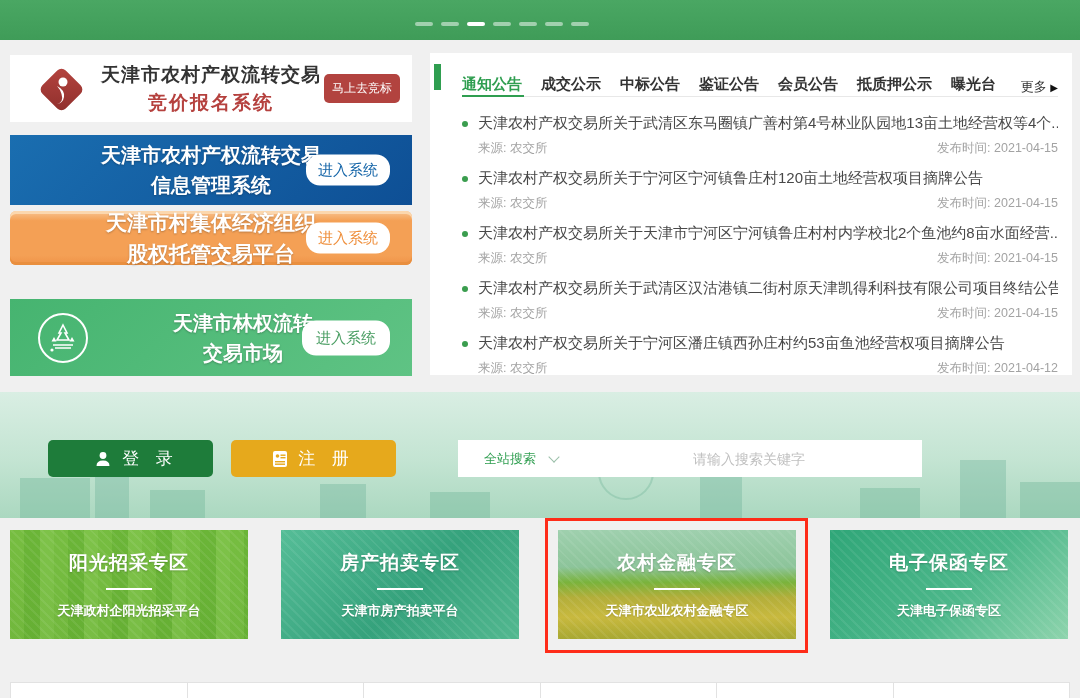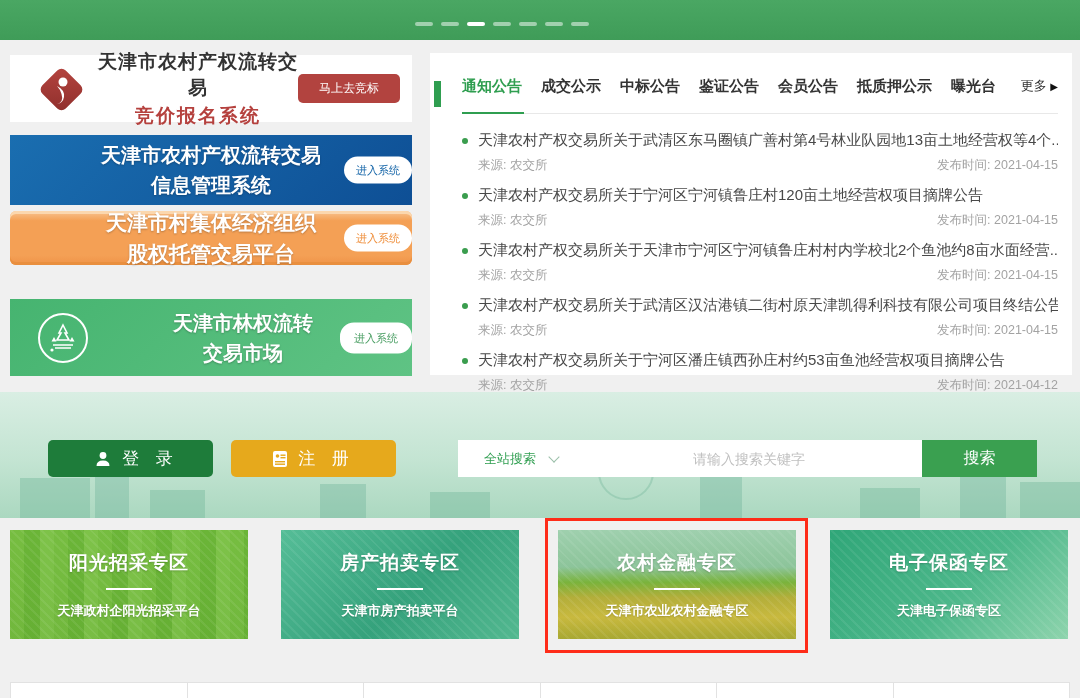--- a/index.html
+++ b/index.html
@@ -15,41 +15,41 @@
   .dash.active { background:#ffffff; }
 
   
   .logo-card { position:absolute; left:10px; top:55px; width:402px; height:67px; background:#fff; display:flex; align-items:center; }
   .logo-diamond { width:46px; height:46px; margin-left:28px; position:relative; flex:0 0 auto; }
   .logo-diamond .dia { position:absolute; left:7px; top:7px; width:33px; height:33px; background:linear-gradient(135deg,#b5443f,#8f2f2c); transform:rotate(45deg); border-radius:6px; }
   .logo-diamond svg { position:absolute; left:0; top:0; }
   .logo-text { margin-left:14px; text-align:center; flex:1; }
   .logo-title { font-size:19px; font-weight:bold; color:#333; letter-spacing:1px; }
   .logo-sub { font-size:19px; font-weight:bold; color:#b5413e; letter-spacing:2px; margin-top:2px; }
-  .bid-btn { margin-right:12px; background:#b2433f; color:#fff; font-size:12px; padding:6px 21px; border-radius:5px; border:none; cursor:pointer; flex:0 0 auto; }
+  .bid-btn { margin-right:12px; background:#b2433f; color:#fff; font-size:12px; padding:6px 8px; border-radius:5px; border:none; cursor:pointer; flex:0 0 auto; }
 
   .banner { position:absolute; left:10px; width:402px; display:flex; align-items:center; justify-content:center; }
   .banner-text { text-align:center; color:#fff; font-weight:bold; font-size:20px; line-height:1.5; text-shadow:0 1px 2px rgba(0,0,0,.25); }
-  .enter-btn { position:absolute; right:0; top:50%; transform:translateY(-50%);
-    background:#fff; border:none; border-radius:14px; padding:6px 12px; font-size:11px; cursor:pointer; }
+  .enter-btn { position:absolute; right:22px; top:50%; transform:translateY(-50%);
+    background:#fff; border:none; border-radius:14px; padding:6px 12px; font-size:15px; cursor:pointer; }
   .banner-blue { top:135px; height:70px; background:linear-gradient(135deg,#1a6eb0 0%,#0e4f95 100%); }
   .banner-blue .enter-btn { color:#1565a8; }
   .banner-orange { top:211px; height:54px;
     background:linear-gradient(180deg,#f8c491 0%,#f4a055 18%,#f4a055 82%,#ef9348 100%);
     border-radius:6px; box-shadow:inset 0 3px 0 #fbd7ae, inset 0 -3px 0 #e98f3f; }
   .banner-orange .banner-text { font-size:21px; }
   .banner-orange .enter-btn { color:#ef8f3c; }
   .banner-green { top:299px; height:77px; background:linear-gradient(135deg,#46b470 0%,#5fc384 100%); }
   .banner-green .banner-text { padding-left:64px; }
   .banner-green .enter-btn { background:transparent; border:2px solid #fff; color:#fff; background:#fff; color:#4a9e63; }
   .tree-badge { position:absolute; left:28px; top:50%; transform:translateY(-50%); width:50px; height:50px; border:2px solid #fff; border-radius:50%; display:flex; align-items:center; justify-content:center; }
 
   
   .news-panel { position:absolute; left:430px; top:53px; width:642px; height:322px; background:#fff; }
-  .news-head { position:relative; height:36px; margin-top:24px; display:flex; align-items:flex-start; }
+  .news-head { position:relative; height:36px; margin-top:7px; display:flex; align-items:flex-end; }
   .green-bar { position:absolute; left:4px; top:4px; width:7px; height:26px; background:#2f9e50; }
   .tabs { display:flex; align-items:center; margin-left:32px; gap:19px; flex:1; }
   .tab { font-size:15px; font-weight:bold; color:#333; cursor:pointer; padding-bottom:2px; }
   .tab.active { color:#2f9e50; }
   .more-link { margin-left:auto; margin-right:14px; font-size:13px; color:#333; cursor:pointer; white-space:nowrap; }
   .more-arrow { font-size:10px; color:#111; }
   .head-rule { position:relative; height:1px; background:#e8e8e8; margin:0 14px 0 32px; }
   .active-underline { position:absolute; left:0; top:-1px; width:62px; height:2px; background:#2f9e50; }
   .news-list { padding:10px 14px 0 32px; }
   .news-item { height:55px; padding-top:7px; cursor:pointer; }
@@ -267,21 +267,20 @@
     </svg>
     <span>注 册</span>
   </button>
   <div class="searchbox">
     <span class="scope">
       <span>全站搜索</span>
       <span class="chev"></span>
     </span>
     <input class="search-input" type="text" placeholder="请输入搜索关键字" style="">
   </div>
-  <button class="search-btn">搜索</button>
 
   <div class="zone zone1">
     <div class="zone-title">阳光招采专区</div>
     <div class="zone-rule"></div>
     <div class="zone-sub">天津政村企阳光招采平台</div>
   </div>
   <div class="zone zone2">
     <div class="zone-title">房产拍卖专区</div>
     <div class="zone-rule"></div>
     <div class="zone-sub">天津市房产拍卖平台</div>

